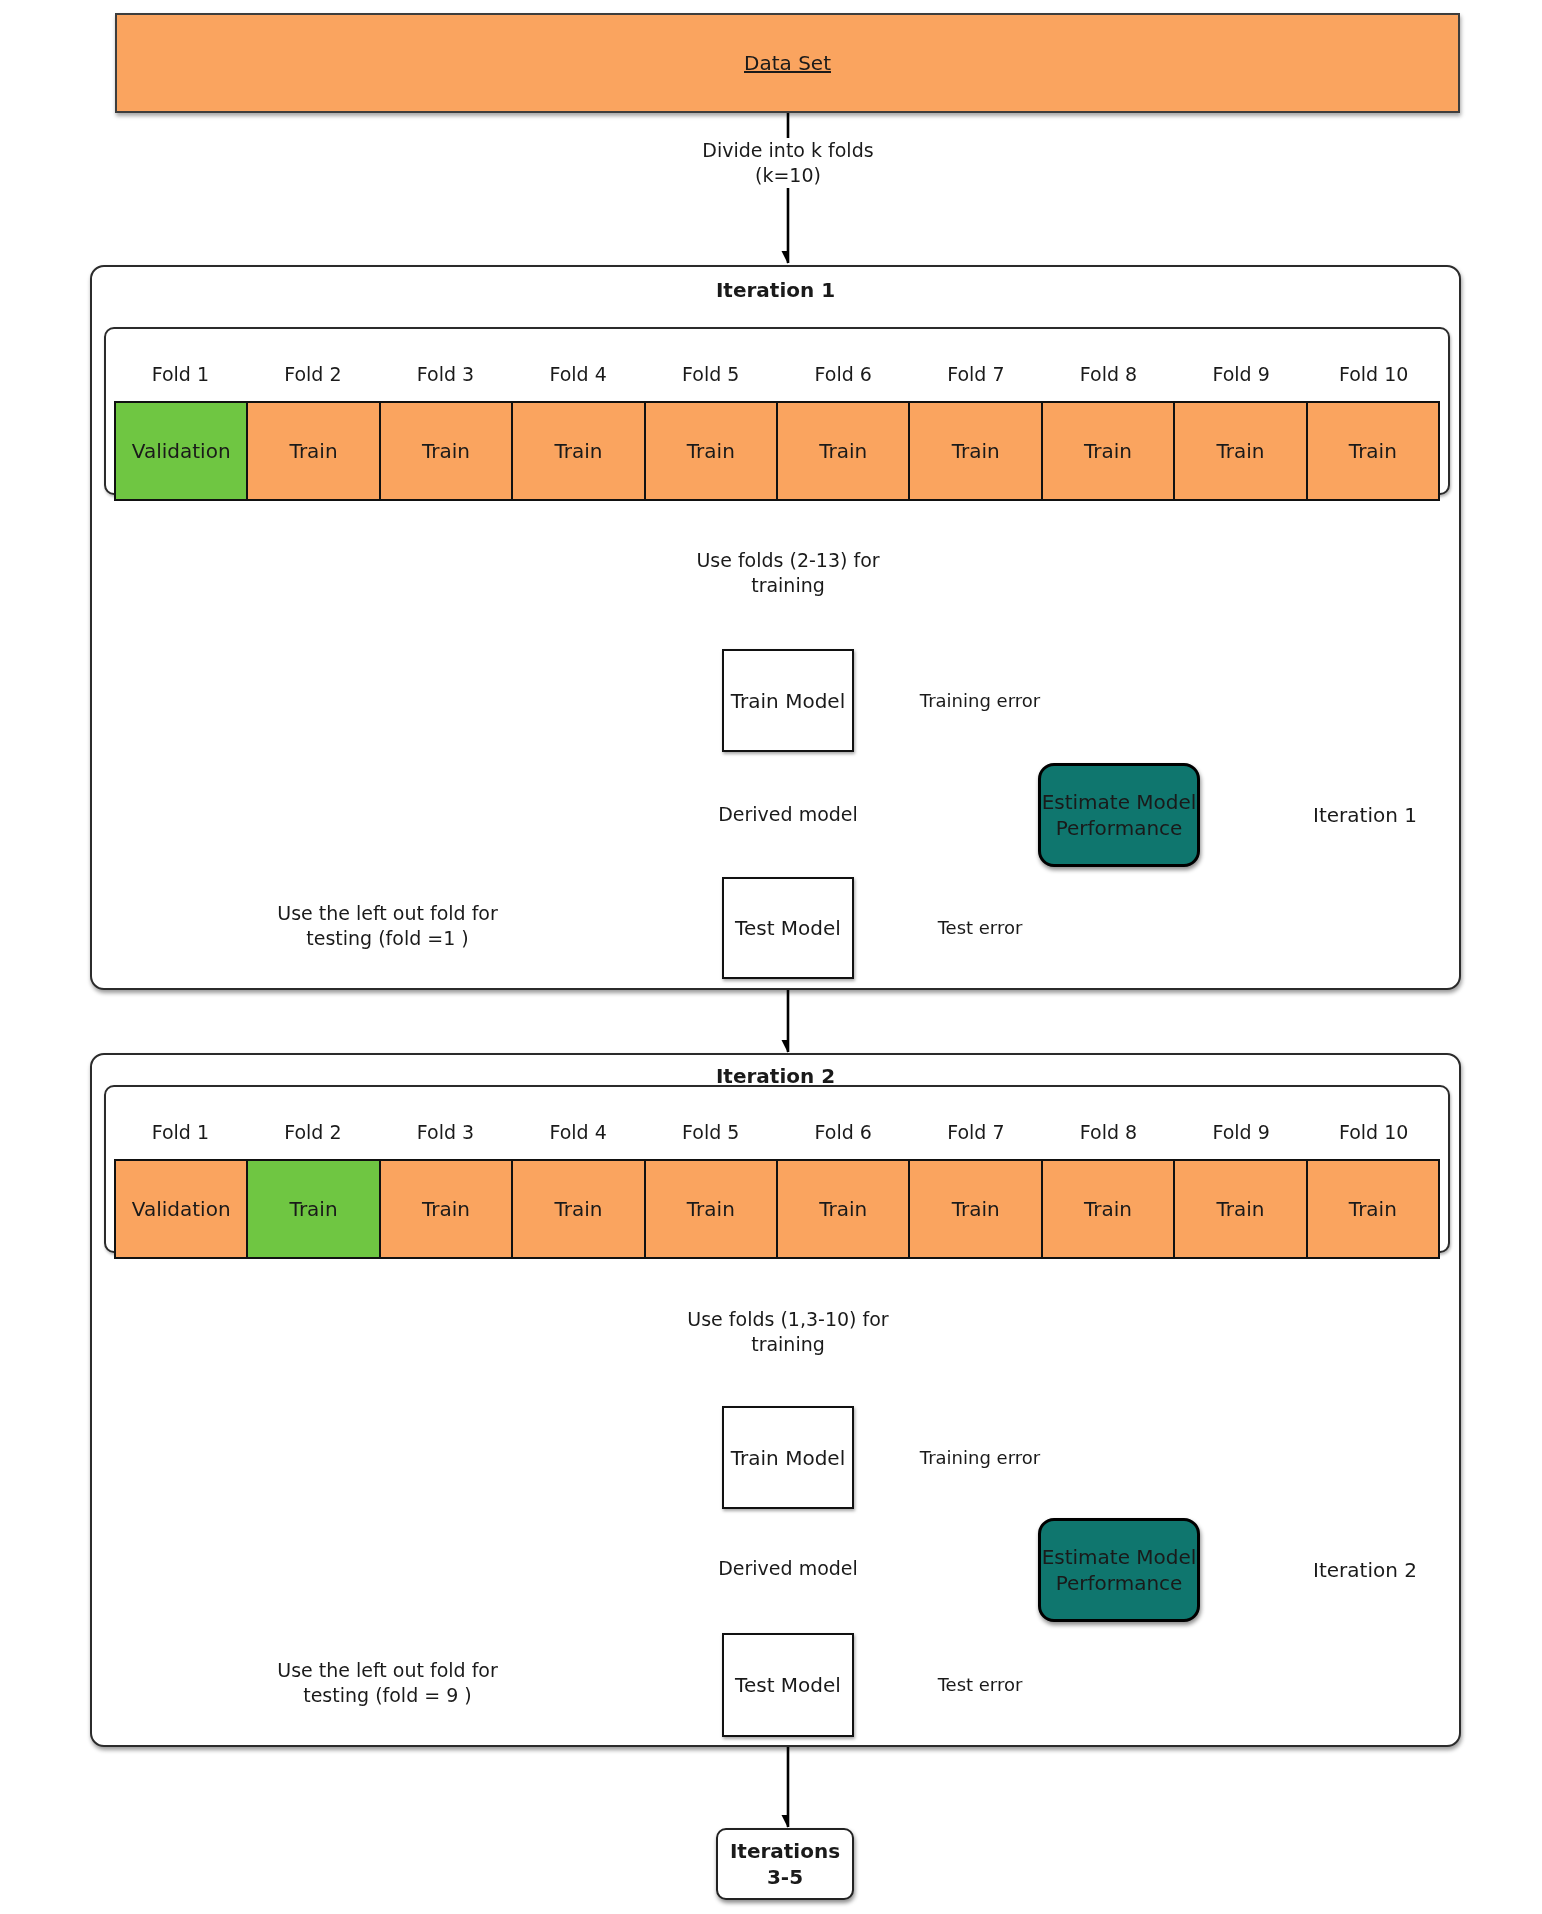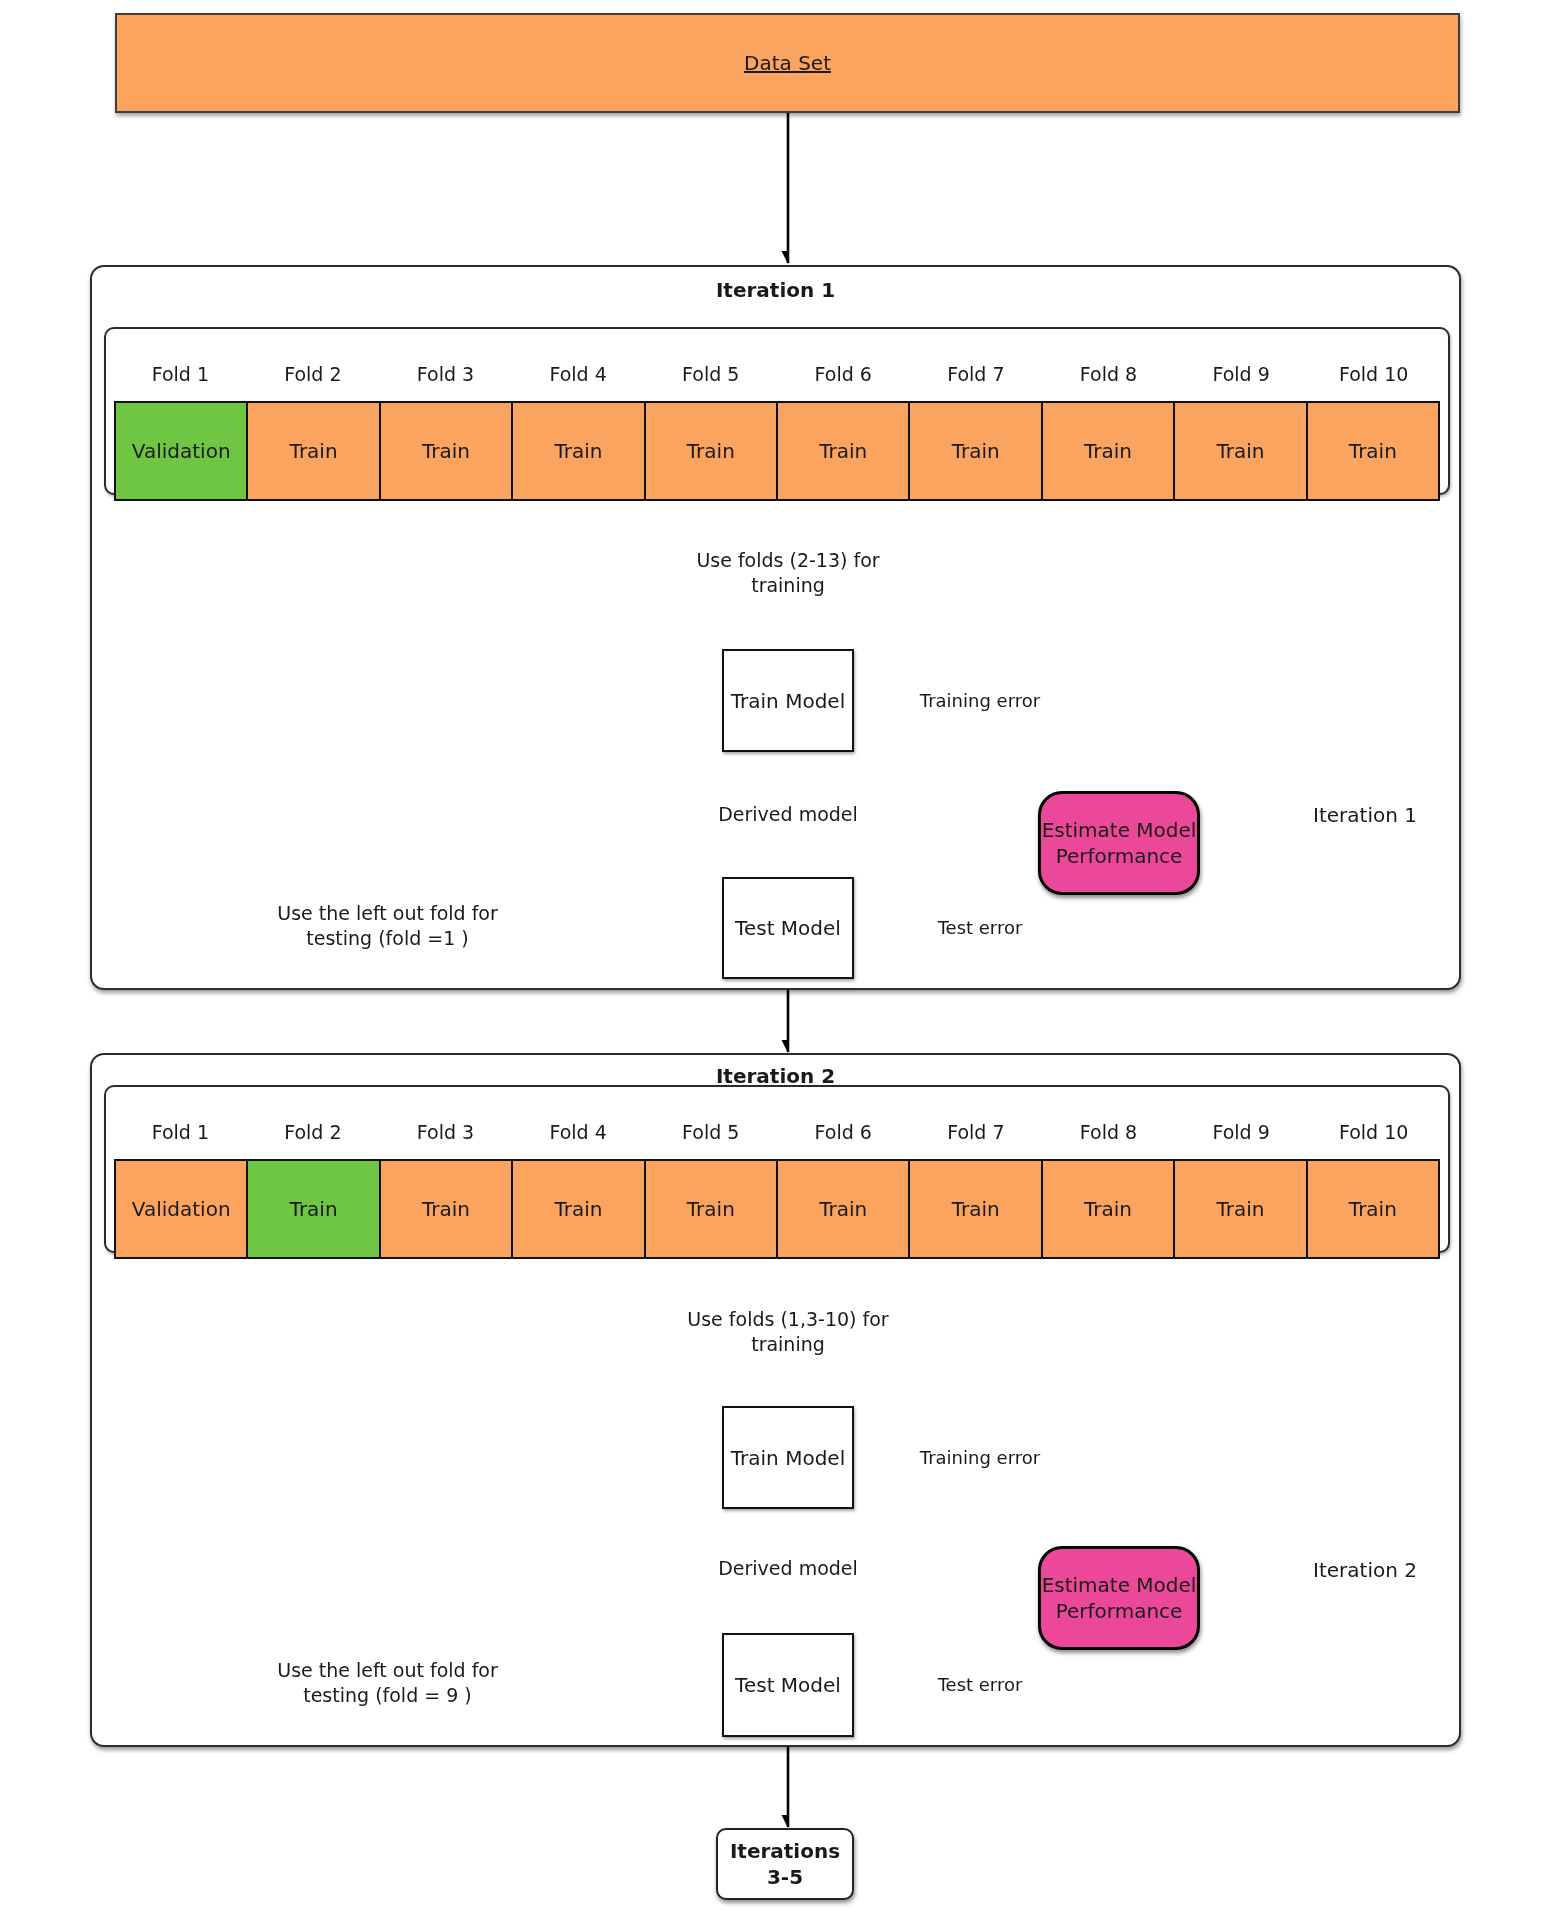--- a/index.html
+++ b/index.html
@@ -35,25 +35,24 @@
     flex:1;border:2px solid #111;border-left:none;
     display:flex;align-items:center;justify-content:center;font-size:20px;
   }
   .fold-cell:first-child{border-left:2px solid #111;}
   .procbox{
     background:#fff;border:2px solid #111;
     display:flex;align-items:center;justify-content:center;font-size:20px;
     box-shadow:1px 2px 3px rgba(0,0,0,0.35);
   }
   .roundbox{
-    background:#ec4899;border:3px solid #000;border-radius:24px;
+    background:#0f766e;border:3px solid #000;border-radius:16px;
     display:flex;flex-direction:column;align-items:center;justify-content:center;
     font-size:20px;line-height:26px;text-align:center;
     box-shadow:1px 3px 4px rgba(0,0,0,0.45);
-    margin-top:28px;
   }
   .finalbox{
     background:#fff;border:2px solid #222;border-radius:10px;
     display:flex;flex-direction:column;align-items:center;justify-content:center;
     font-size:20px;font-weight:700;line-height:26px;text-align:center;
     box-shadow:1px 3px 4px rgba(0,0,0,0.45);
   }
   .outlbl{font-size:20px;line-height:26px;text-align:center;z-index:3;}
 </style>
 </head>
@@ -83,20 +82,24 @@
       <path d="M1200,1570 H1285" marker-end="url(#ah)"></path>
       <path d="M187,1248 V1685 H717" marker-end="url(#ah)"></path>
       <path d="M788,1737 V1827" marker-end="url(#ah)"></path>
     </g>
   </svg>
 
   <div class="abs node dataset" style="left:115px;top:13px;width:1345px;height:100px;">
     <span>Data Set</span>
   </div>
 
+  <div class="abs lbl" style="left:663px;top:138px;width:250px;">
+    <div>Divide into k folds</div>
+    <div>(k=10)</div>
+  </div>
 
   <div class="abs node iterbox" style="left:90px;top:265px;width:1371px;height:725px;"></div>
   <div class="abs iter-title" style="left:90px;top:278px;width:1371px;">Iteration 1</div>
 
   <div class="abs node innerbox" style="left:104px;top:327px;width:1346px;height:168px;">
     <div class="fold-headers" id="folds-h-1">
         <div class="fold-h">Fold 1</div>
         <div class="fold-h">Fold 2</div>
         <div class="fold-h">Fold 3</div>
         <div class="fold-h">Fold 4</div>

